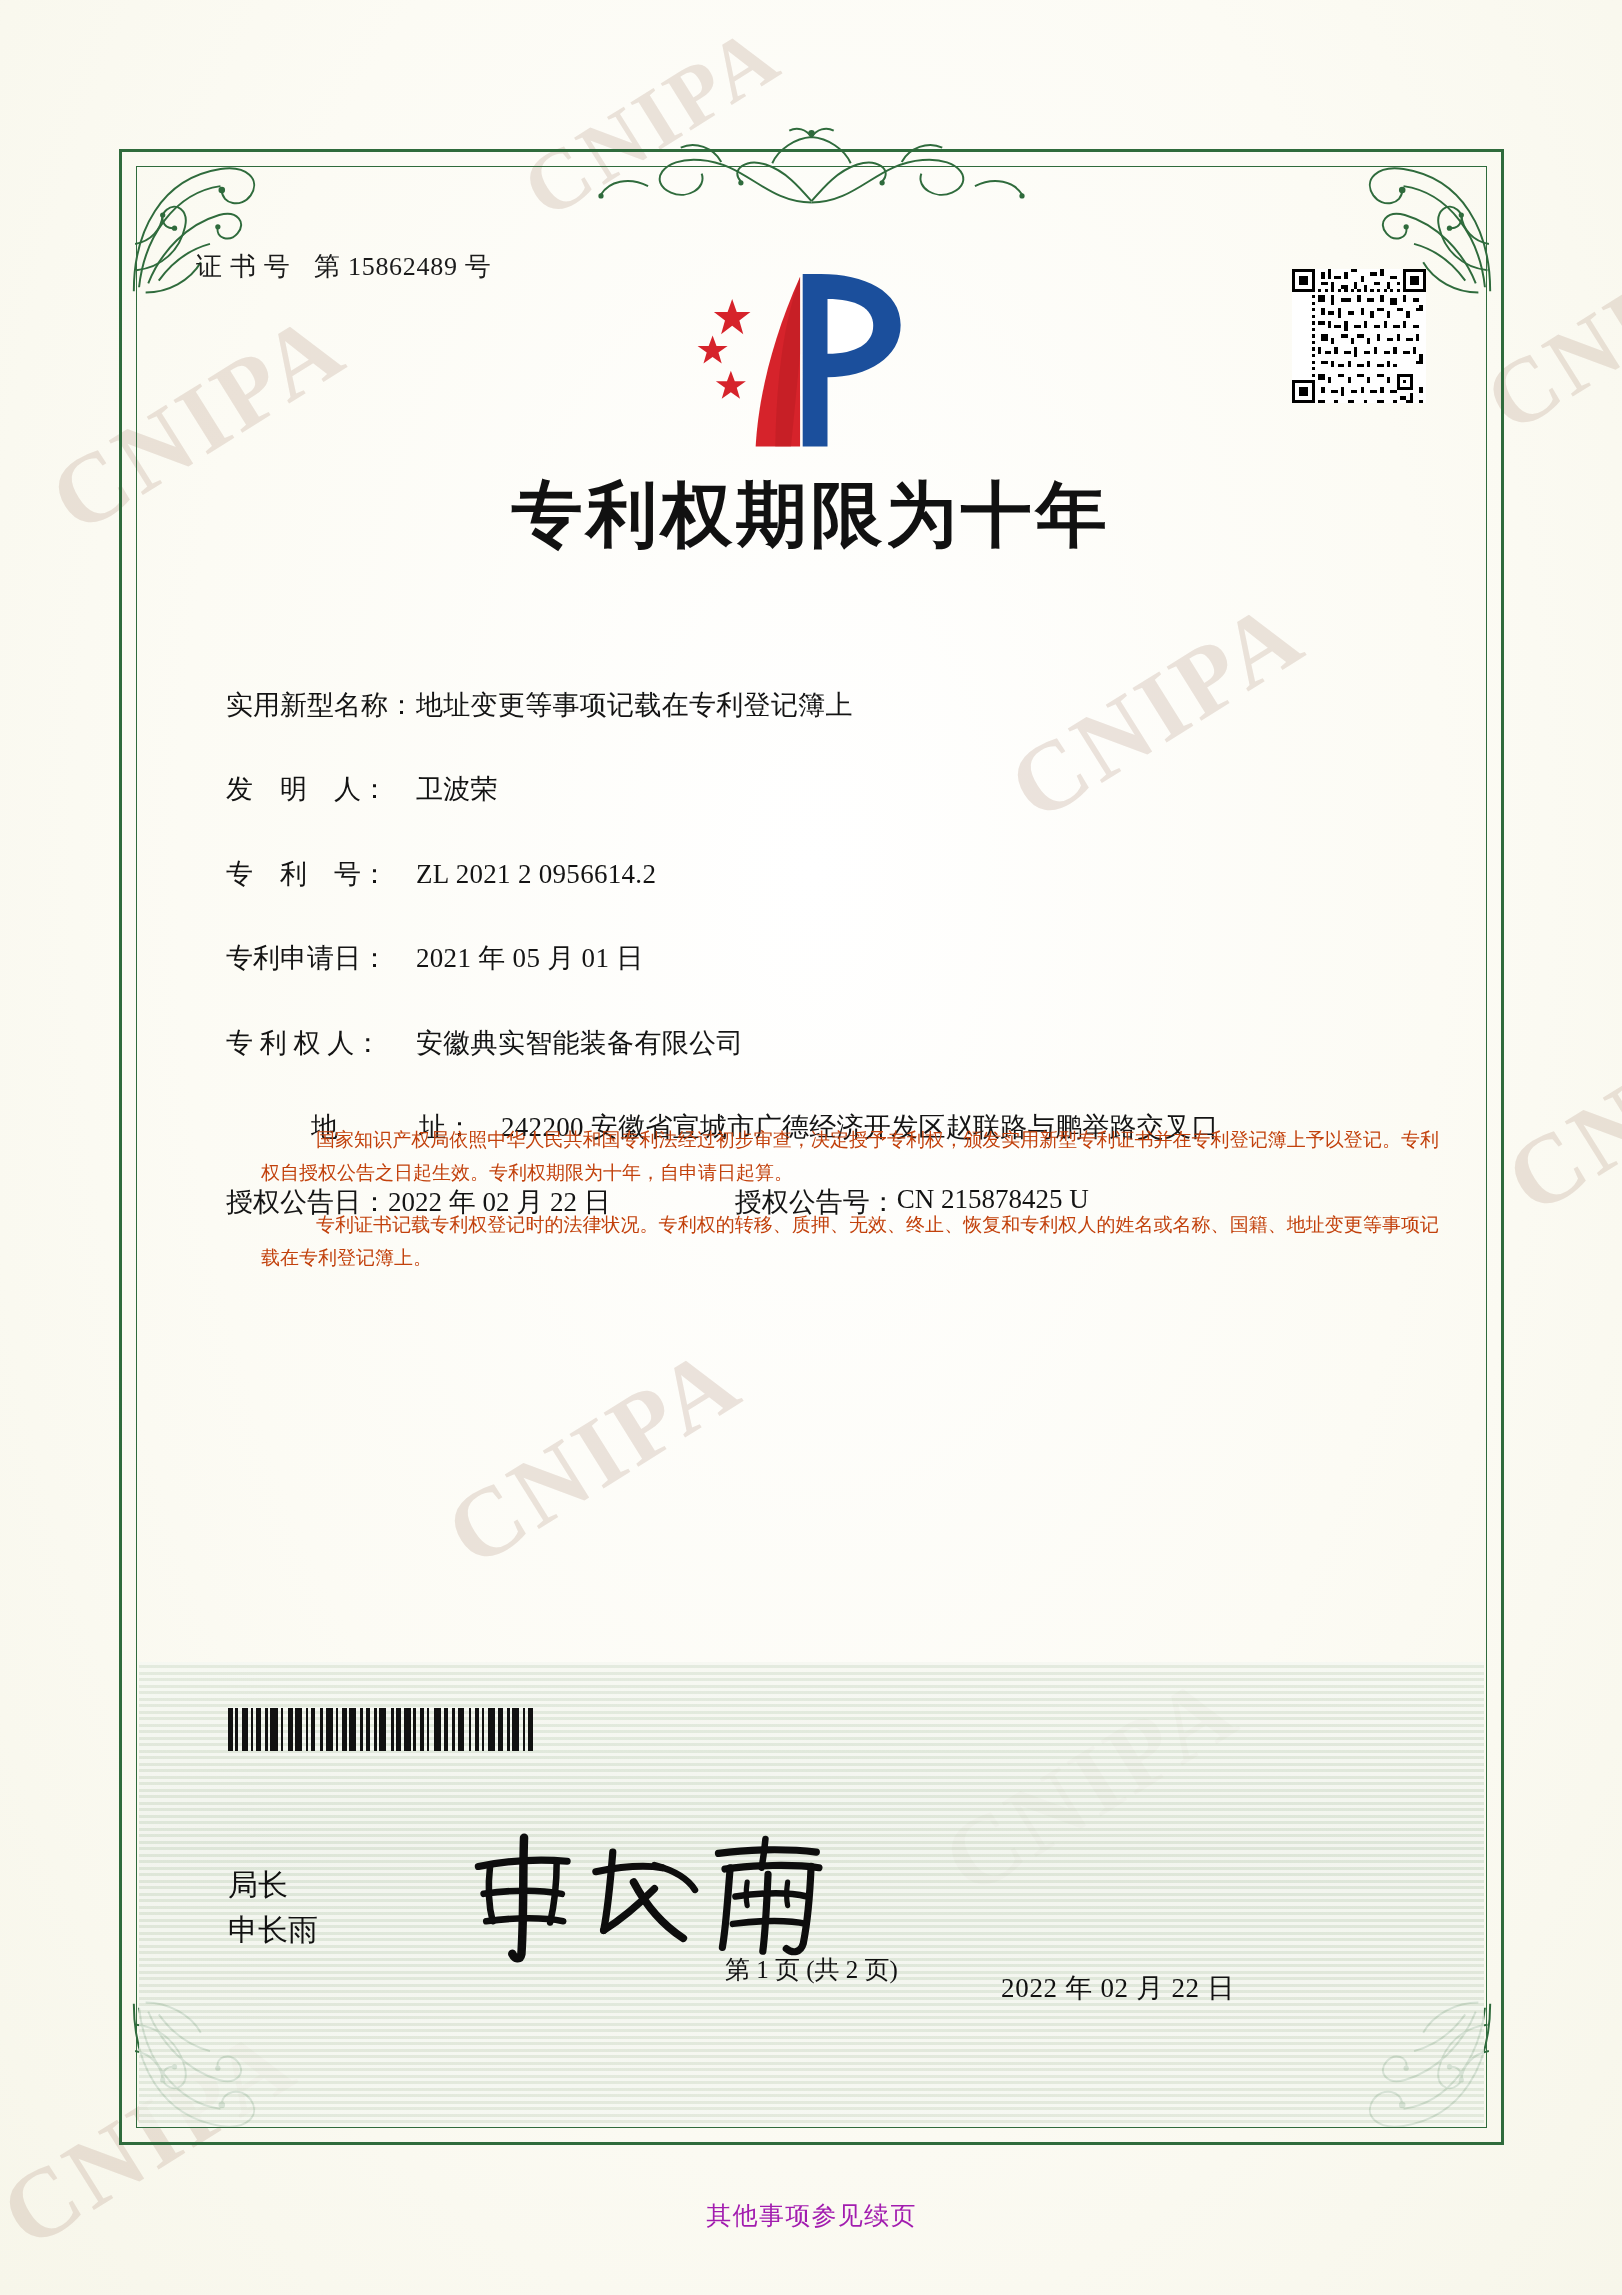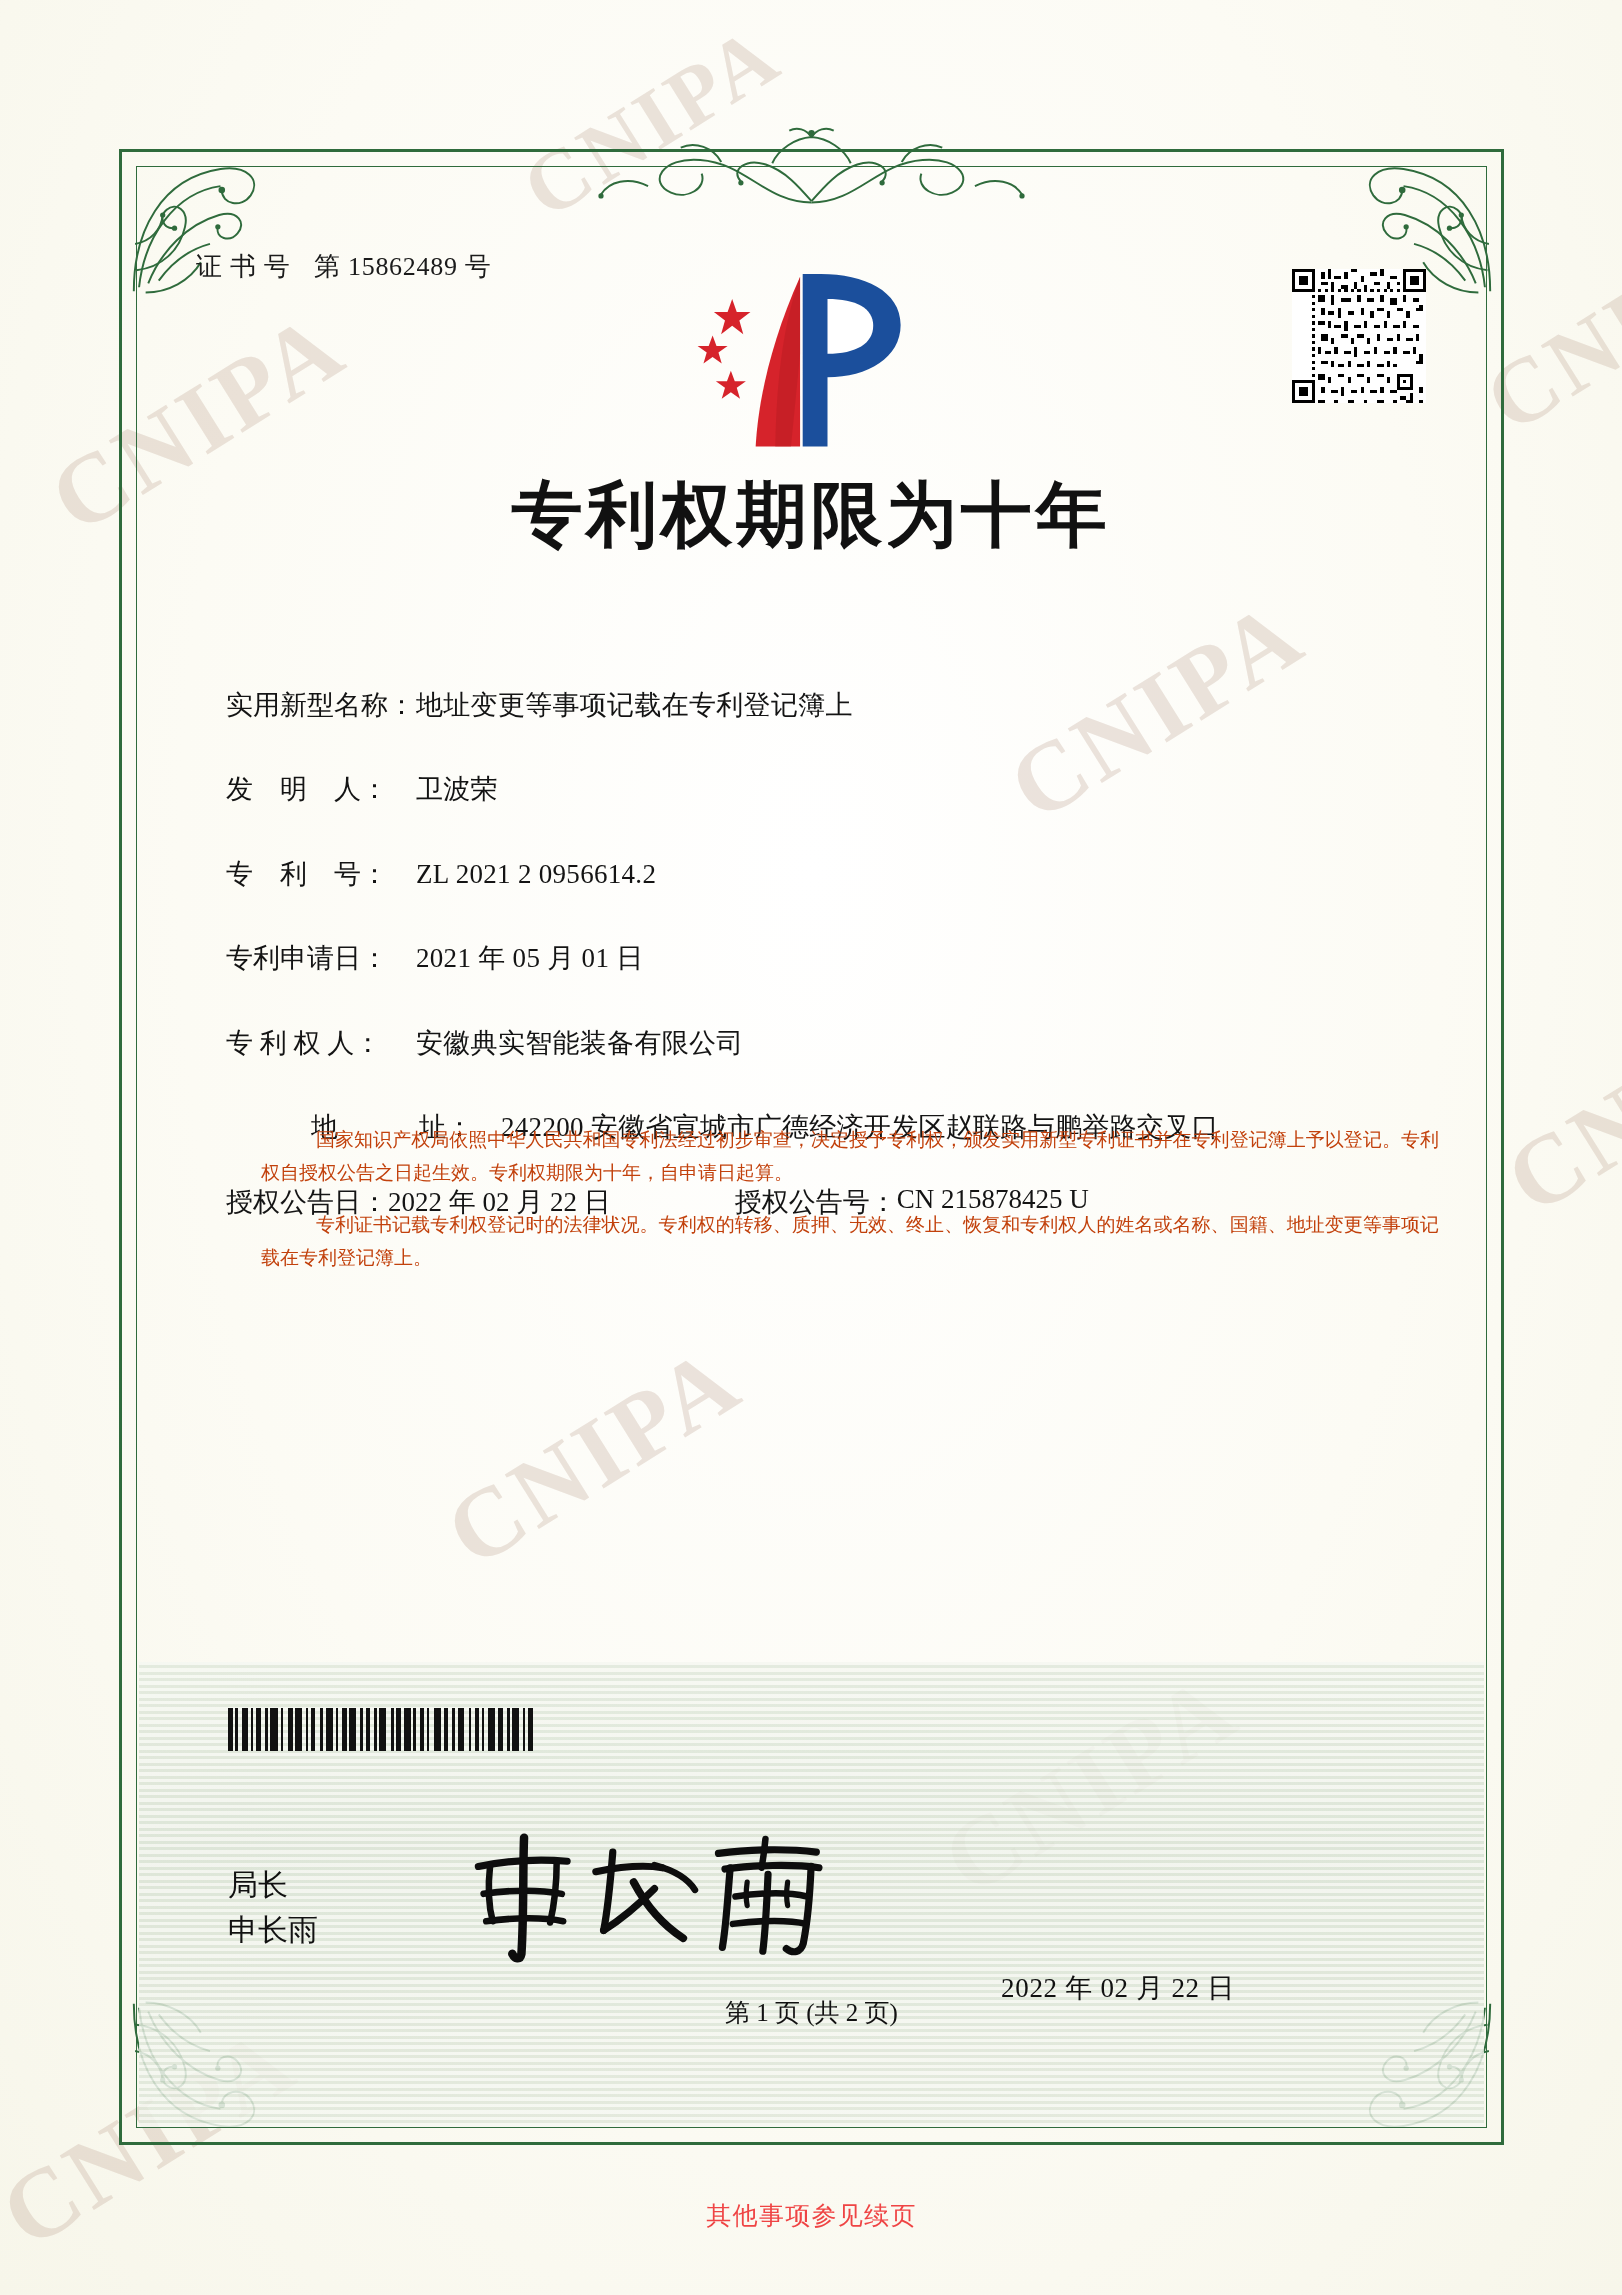--- a/index.html
+++ b/index.html
@@ -219,34 +219,34 @@
     left: 1001px;
     top: 1970px;
     font-size: 27px;
     color: #111;
     letter-spacing: 0.7px;
   }
 
   .page-num {
     position: absolute;
     left: 0;
-    top: 1996px;
+    top: 1953px;
     width: 1623px;
     text-align: center;
     font-size: 25px;
     color: #111;
   }
   .footer-note {
     position: absolute;
     left: 0;
     top: 2199px;
     width: 1623px;
     text-align: center;
     font-size: 25px;
-    color: #ef4444;
+    color: #a21caf;
     letter-spacing: 1.3px;
   }
 </style>
 </head>
 <body>
 
 <div class="page-bg"></div>
 
 <div class="wm" style="left:36px; top:366px; font-size:98px; transform:rotate(-32deg);">CNIPA</div>
 <div class="wm" style="left:510px; top:72px; font-size:85px; transform:rotate(-32deg);">CNIPA</div>

